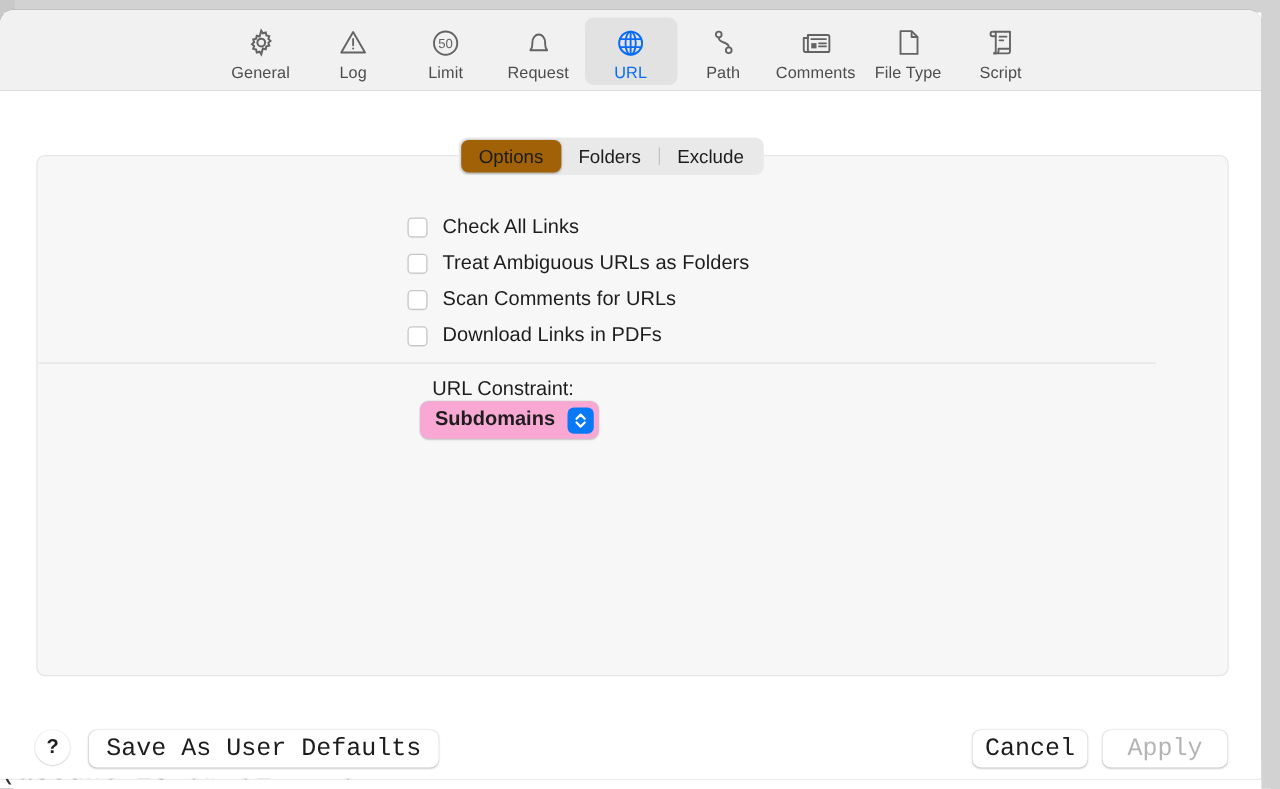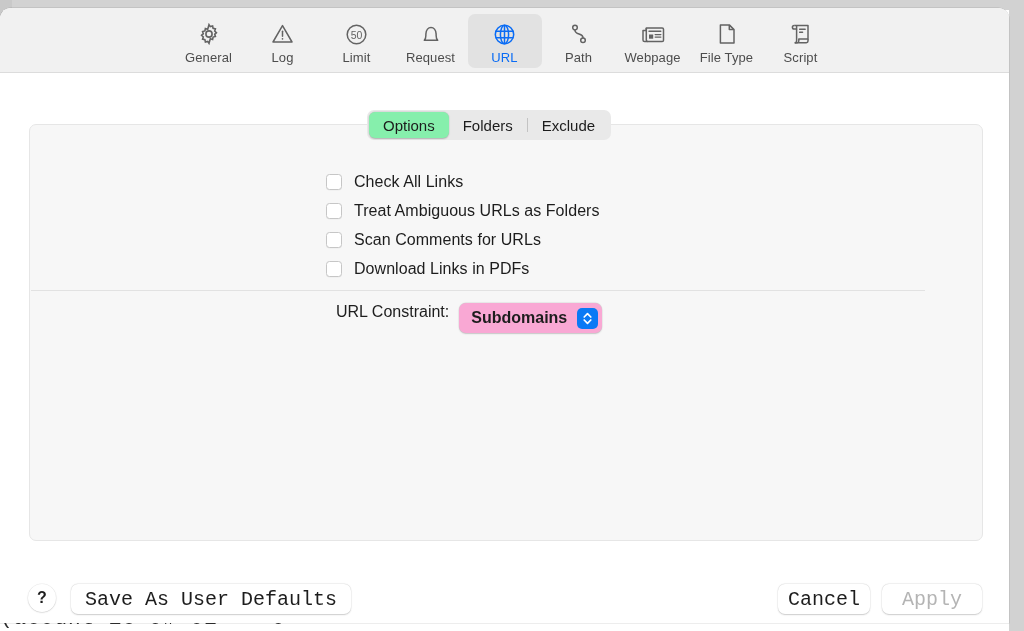--- a/index.html
+++ b/index.html
@@ -182,21 +182,21 @@
     align-items: center;
     justify-content: center;
     font-size: 15px;
     color: #1c1c1c;
     border-radius: 6px;
     cursor: default;
     user-select: none;
     position: relative;
   }
   .seg.active {
-    background: #86efac;
+    background: #a16207;
     box-shadow: 0 0.5px 1.5px rgba(0,0,0,0.22), 0 0 0 0.5px rgba(0,0,0,0.04);
   }
   .seg-div {
     width: 1px;
     height: 14px;
     background: #c3c3c3;
     margin: 0 0px;
   }
 
   
@@ -251,20 +251,22 @@
     height: 1px;
     background: #e2e2e2;
   }
 
   
   #popup-row {
     position: absolute;
     left: 336px;
     top: 230px;
     display: flex;
+    align-items: center;
+    flex-direction: column;
   }
   #popup-label {
     font-size: 16px;
     color: #1d1d1d;
     margin-right: 10px;
   }
   #popup-button {
     height: 30px;
     background: #f9a8d4;
     border-radius: 7px;
@@ -434,21 +436,21 @@
 
     <div class="tb-item">
       <span class="tb-ico">
         <svg width="26" height="22" viewBox="0 0 26 22" fill="none" stroke="currentColor" stroke-width="1.5" stroke-linejoin="round">
           <path d="M6.3 5.0 H22.2 a1.3 1.3 0 0 1 1.3 1.3 v11.0 a1.3 1.3 0 0 1 -1.3 1.3 H4.6 a1.6 1.6 0 0 1 -1.6 -1.6 V7.4 h3.3 z"></path>
           <path d="M6.3 5.0 v12.0 a1.6 1.6 0 0 0 1.6 1.6"></path>
           <rect x="9.0" y="11.5" width="4.2" height="4.2" fill="currentColor" stroke="none"></rect>
           <path d="M9.0 8.2 H20.8 M15.2 11.6 H20.8 M15.2 14.1 H20.8" stroke-linecap="round" stroke-width="1.4"></path>
         </svg>
       </span>
-      <span class="tb-label">Webpage</span>
+      <span class="tb-label">Comments</span>
     </div>
 
     <div class="tb-item">
       <span class="tb-ico">
         <svg width="20" height="24" viewBox="0 0 20 24" fill="none" stroke="currentColor" stroke-width="1.5" stroke-linejoin="round">
           <path d="M3.4 2.9 H12.3 L17.0 7.6 V21.1 H3.4 Z"></path>
           <path d="M12.3 2.9 V7.6 H17.0"></path>
         </svg>
       </span>
       <span class="tb-label">File Type</span>

